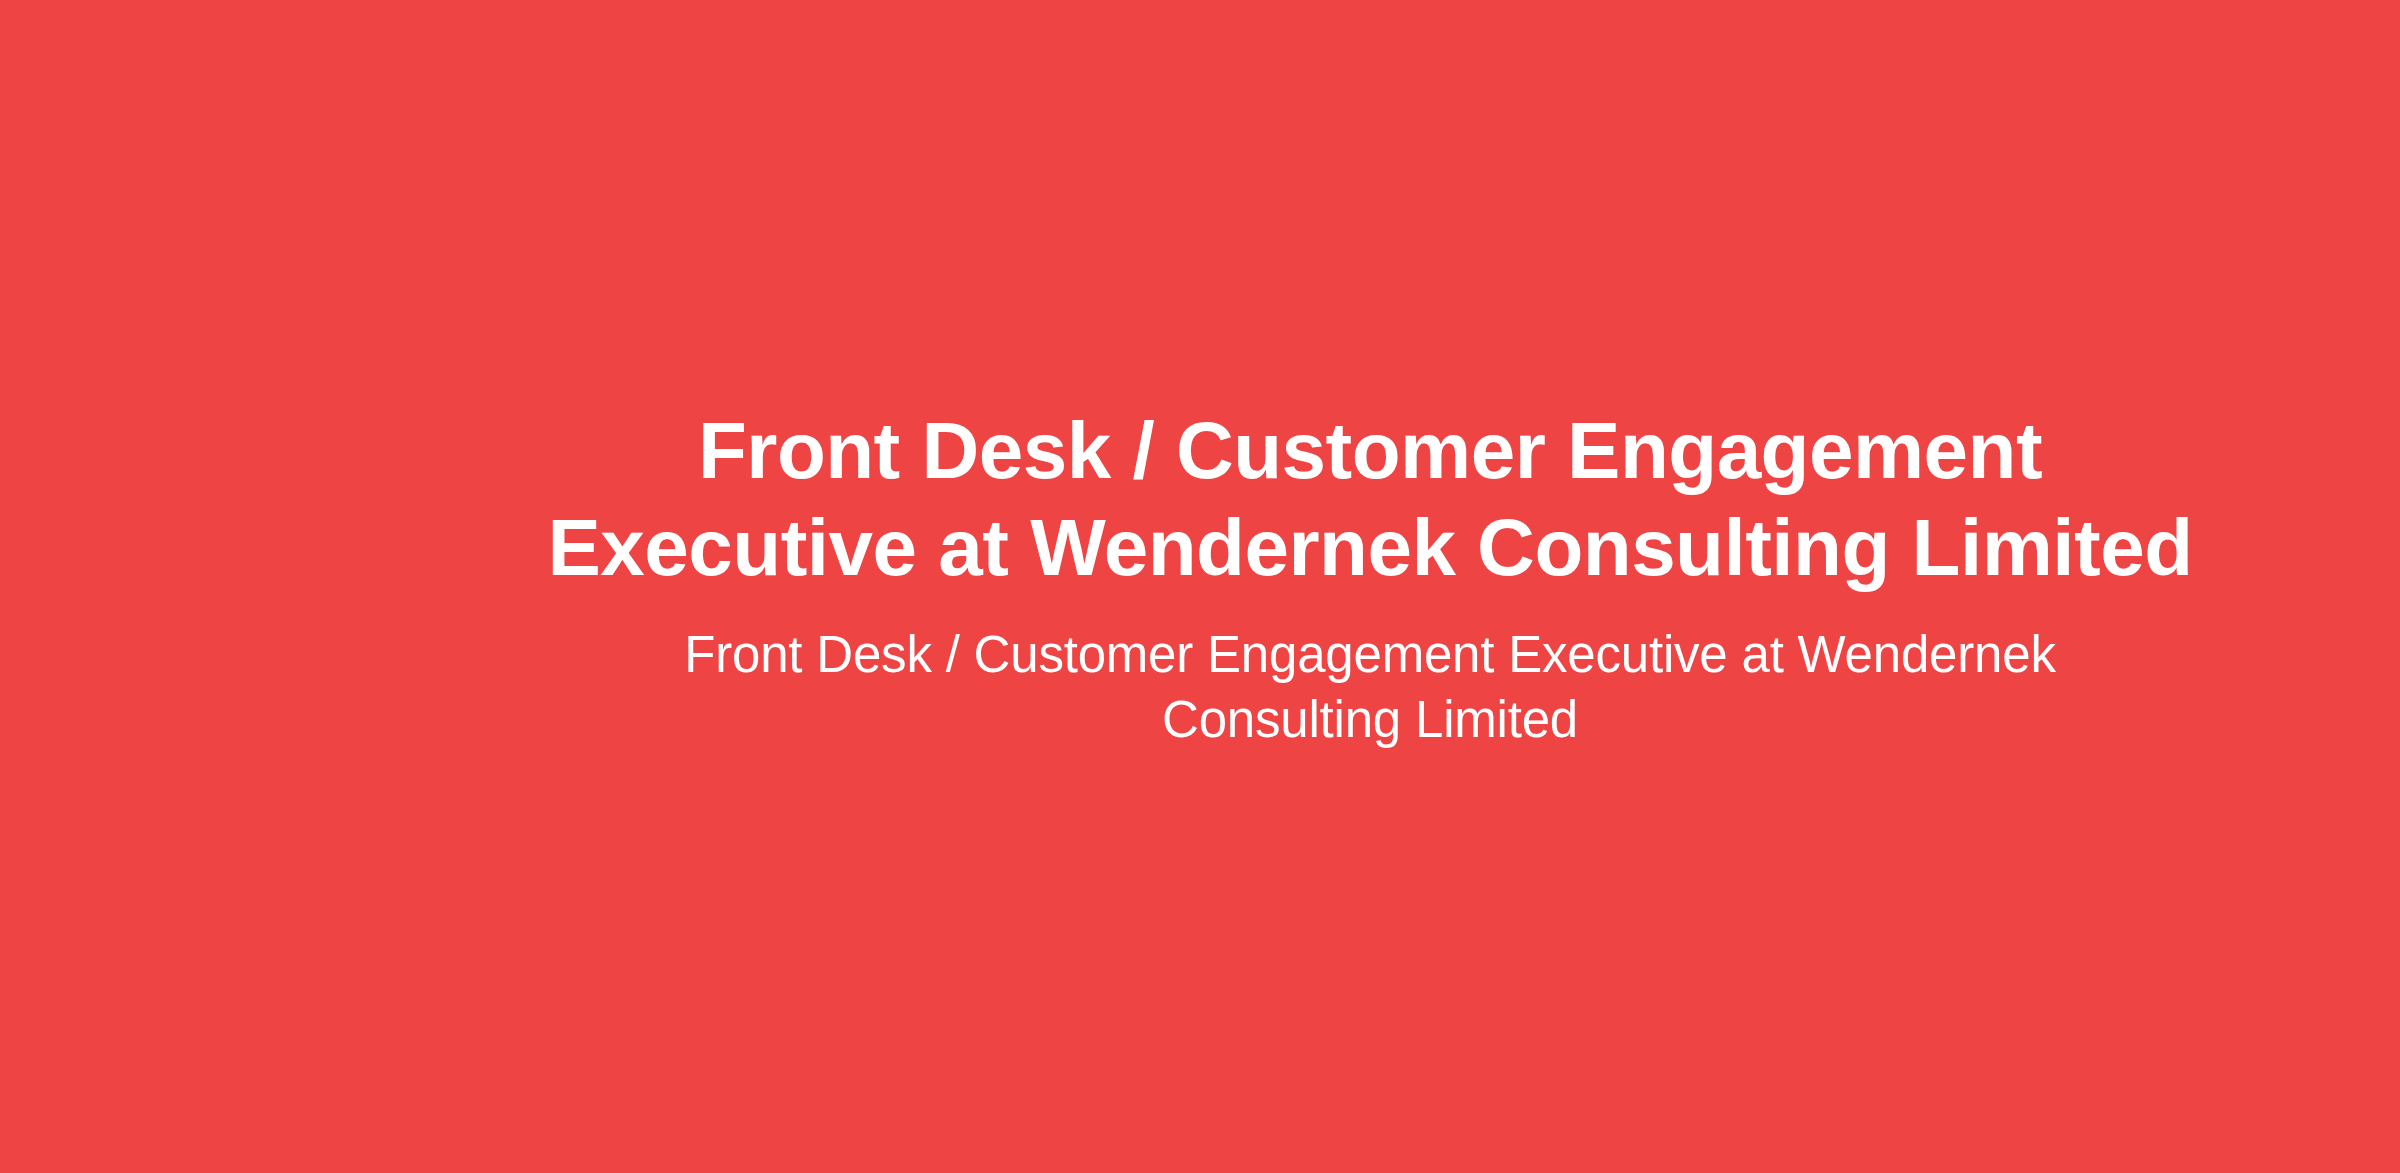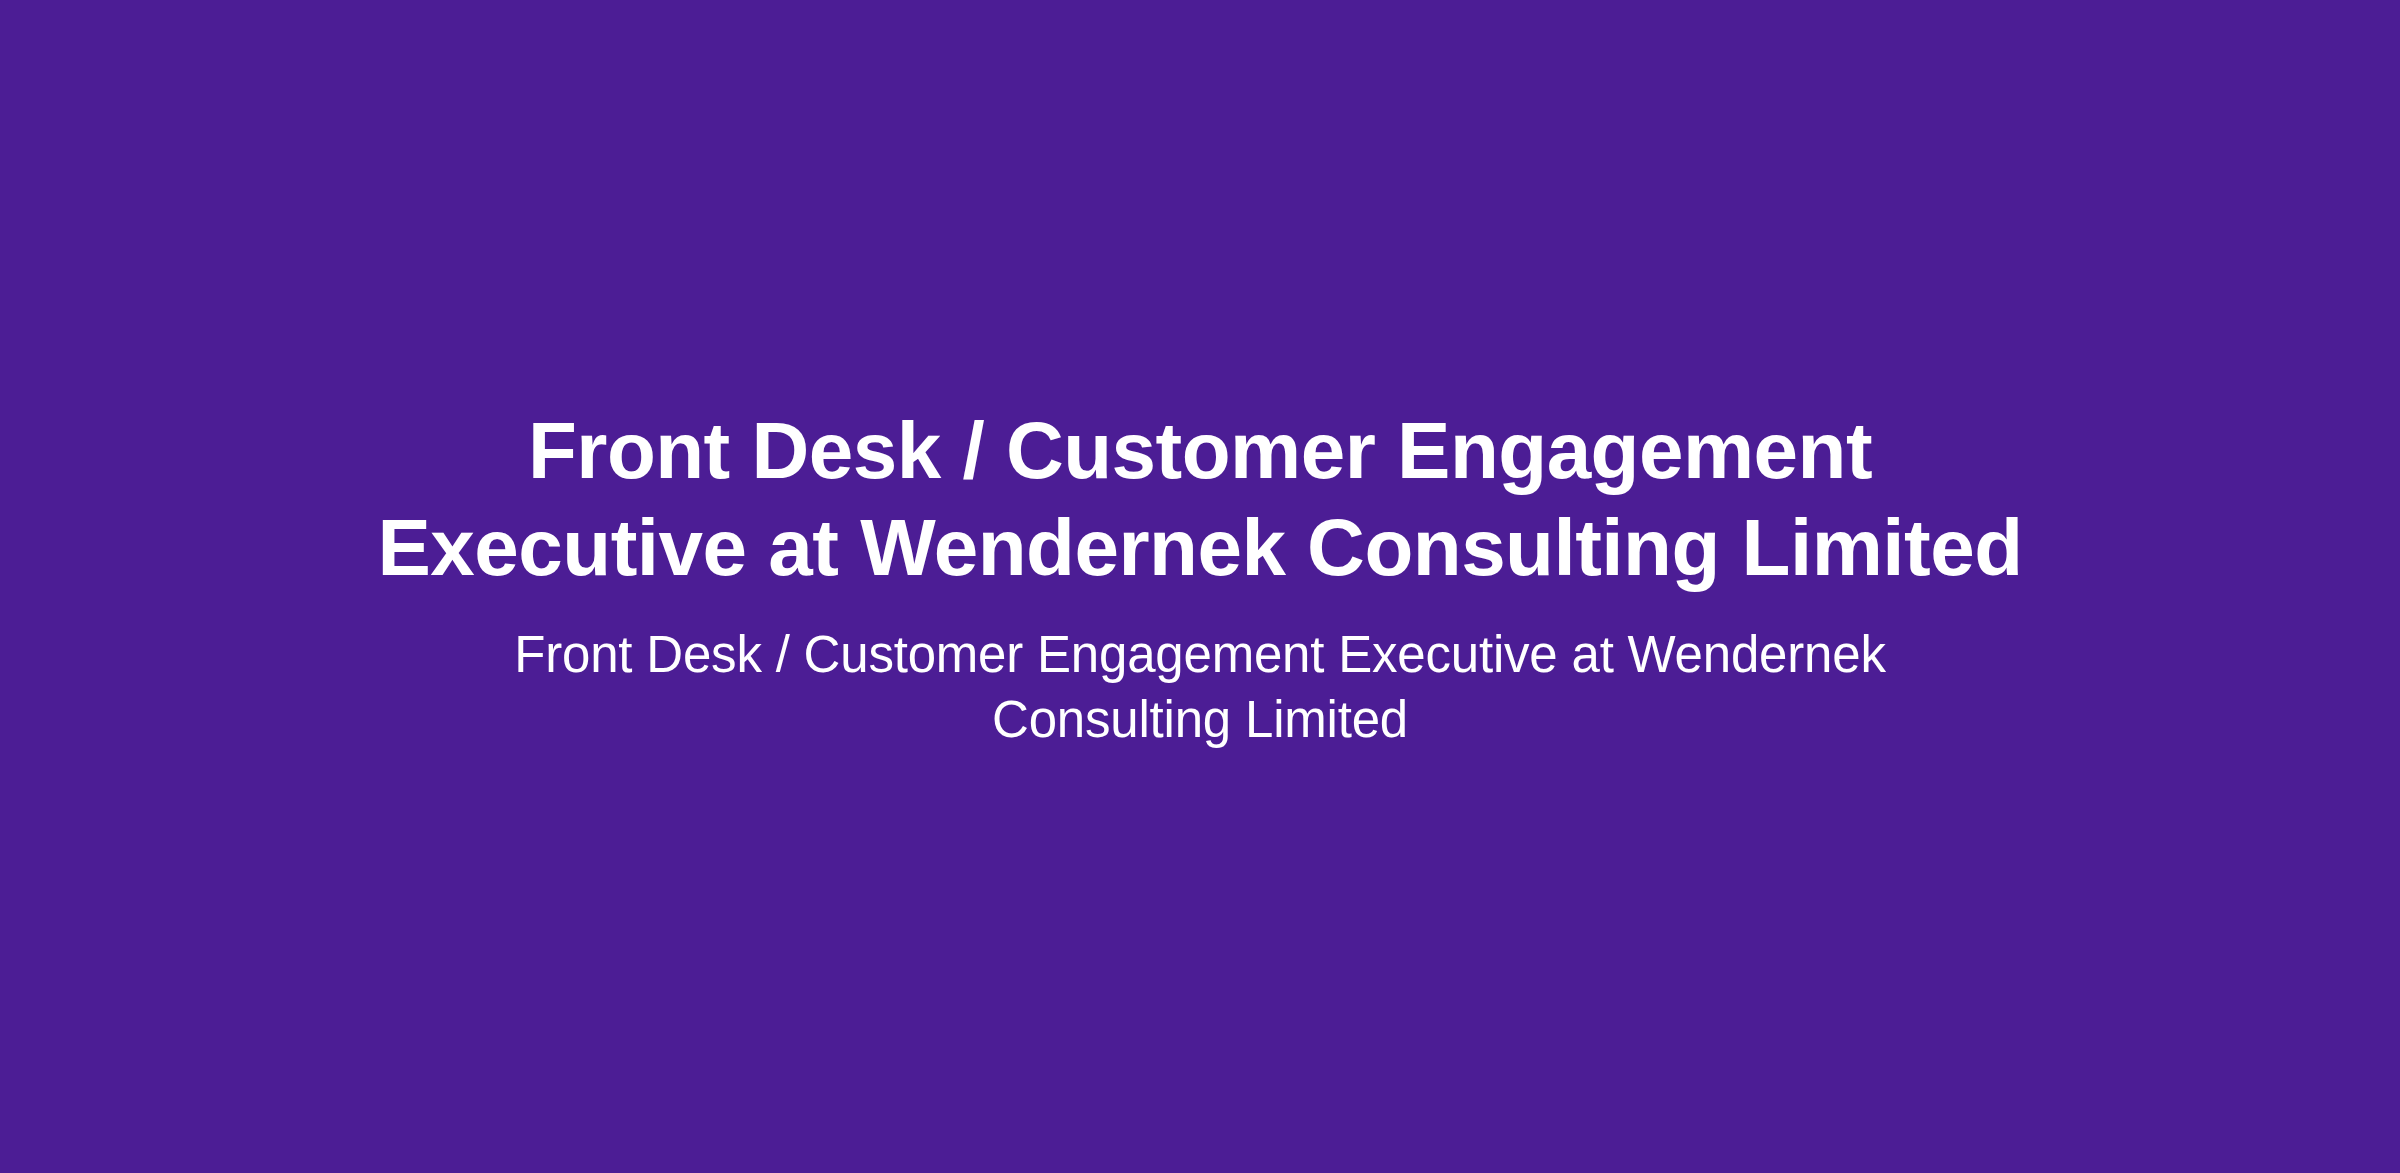--- a/index.html
+++ b/index.html
@@ -14,24 +14,24 @@
     overflow: hidden;
     font-family: "Liberation Sans", "DejaVu Sans", sans-serif;
     background: #3575cb;
   }
 
   .share-card {
     position: relative;
     box-sizing: border-box;
     width: 2400px;
     height: 1173px;
-    background: #4c1d95;
+    background: #ef4444;
     display: flex;
     flex-direction: column;
-    align-items: center;
+    align-items: flex-end;
     justify-content: center;
     padding: 8px 180px;
   }
 
   .card-inner {
     width: 1700px;
     max-width: 1700px;
     display: flex;
     flex-direction: column;
     align-items: center;

